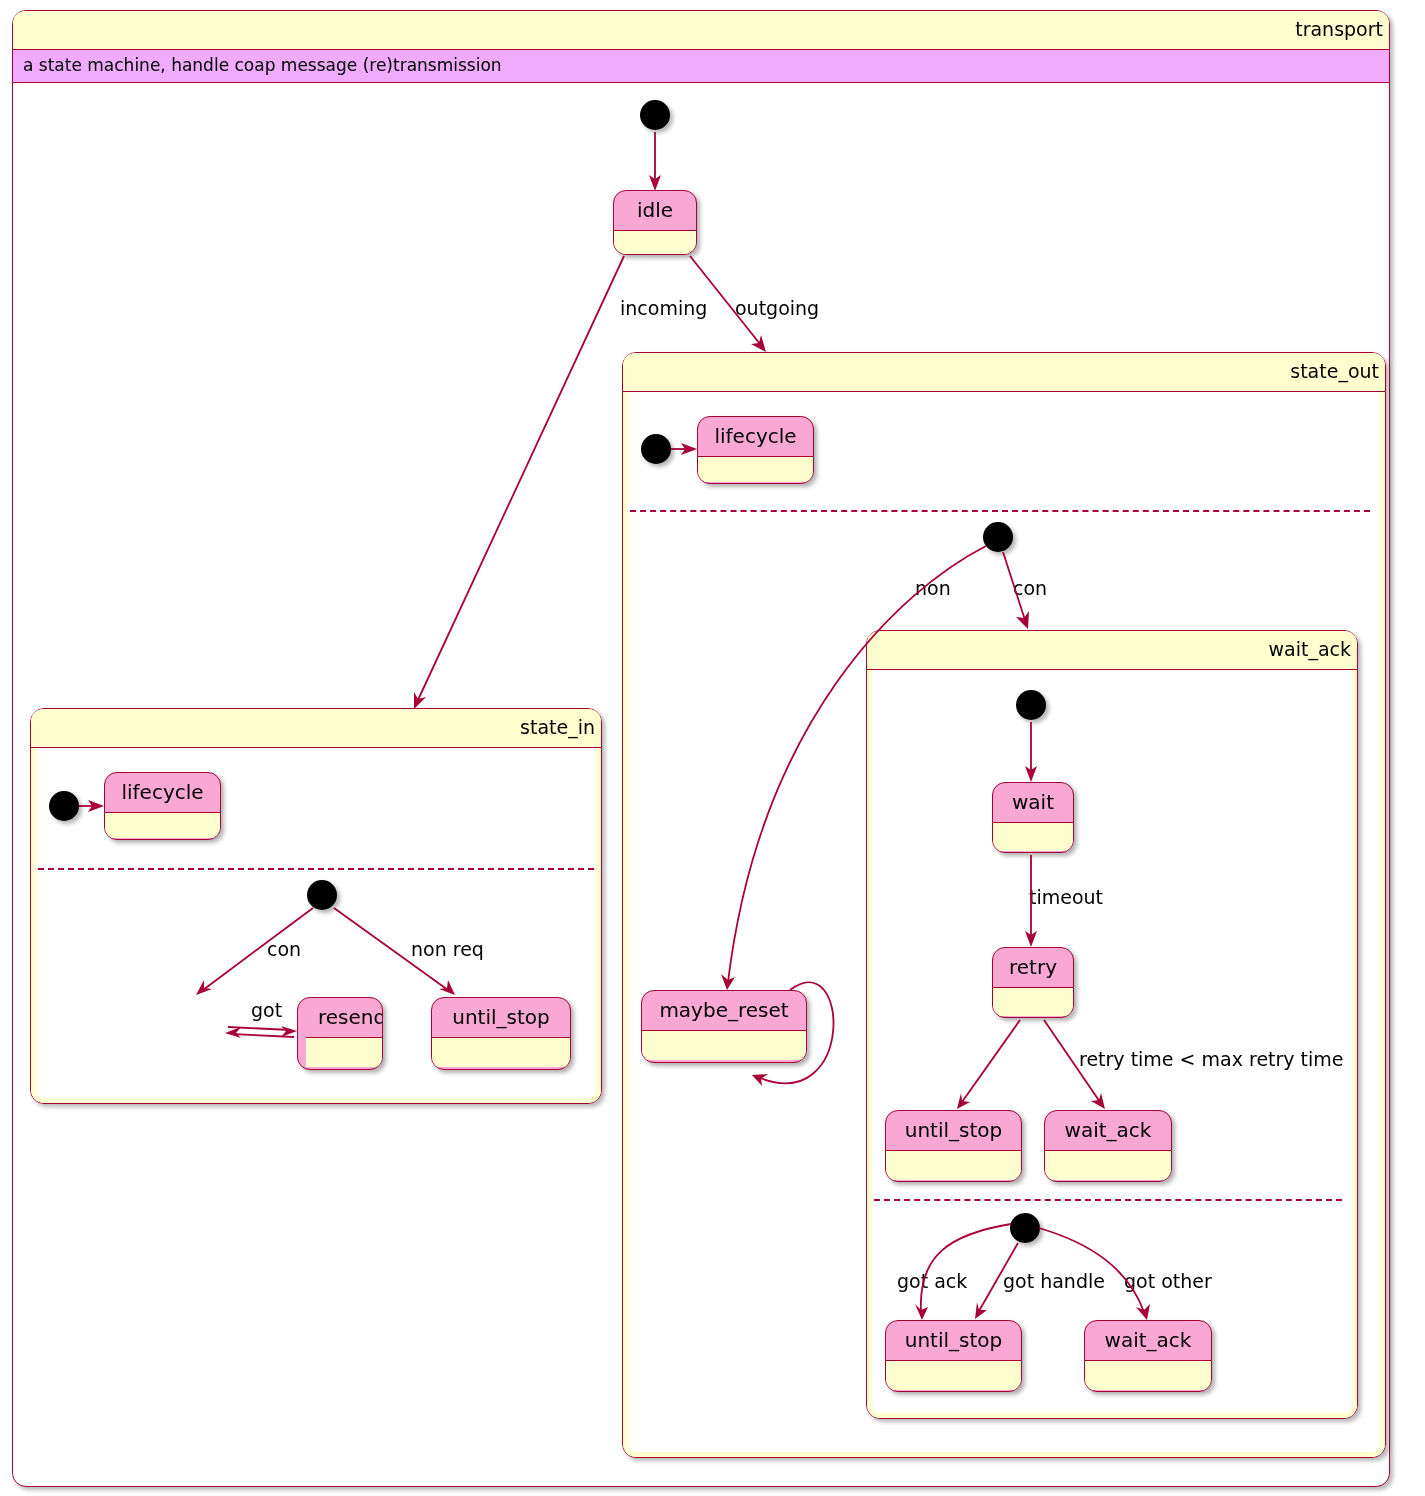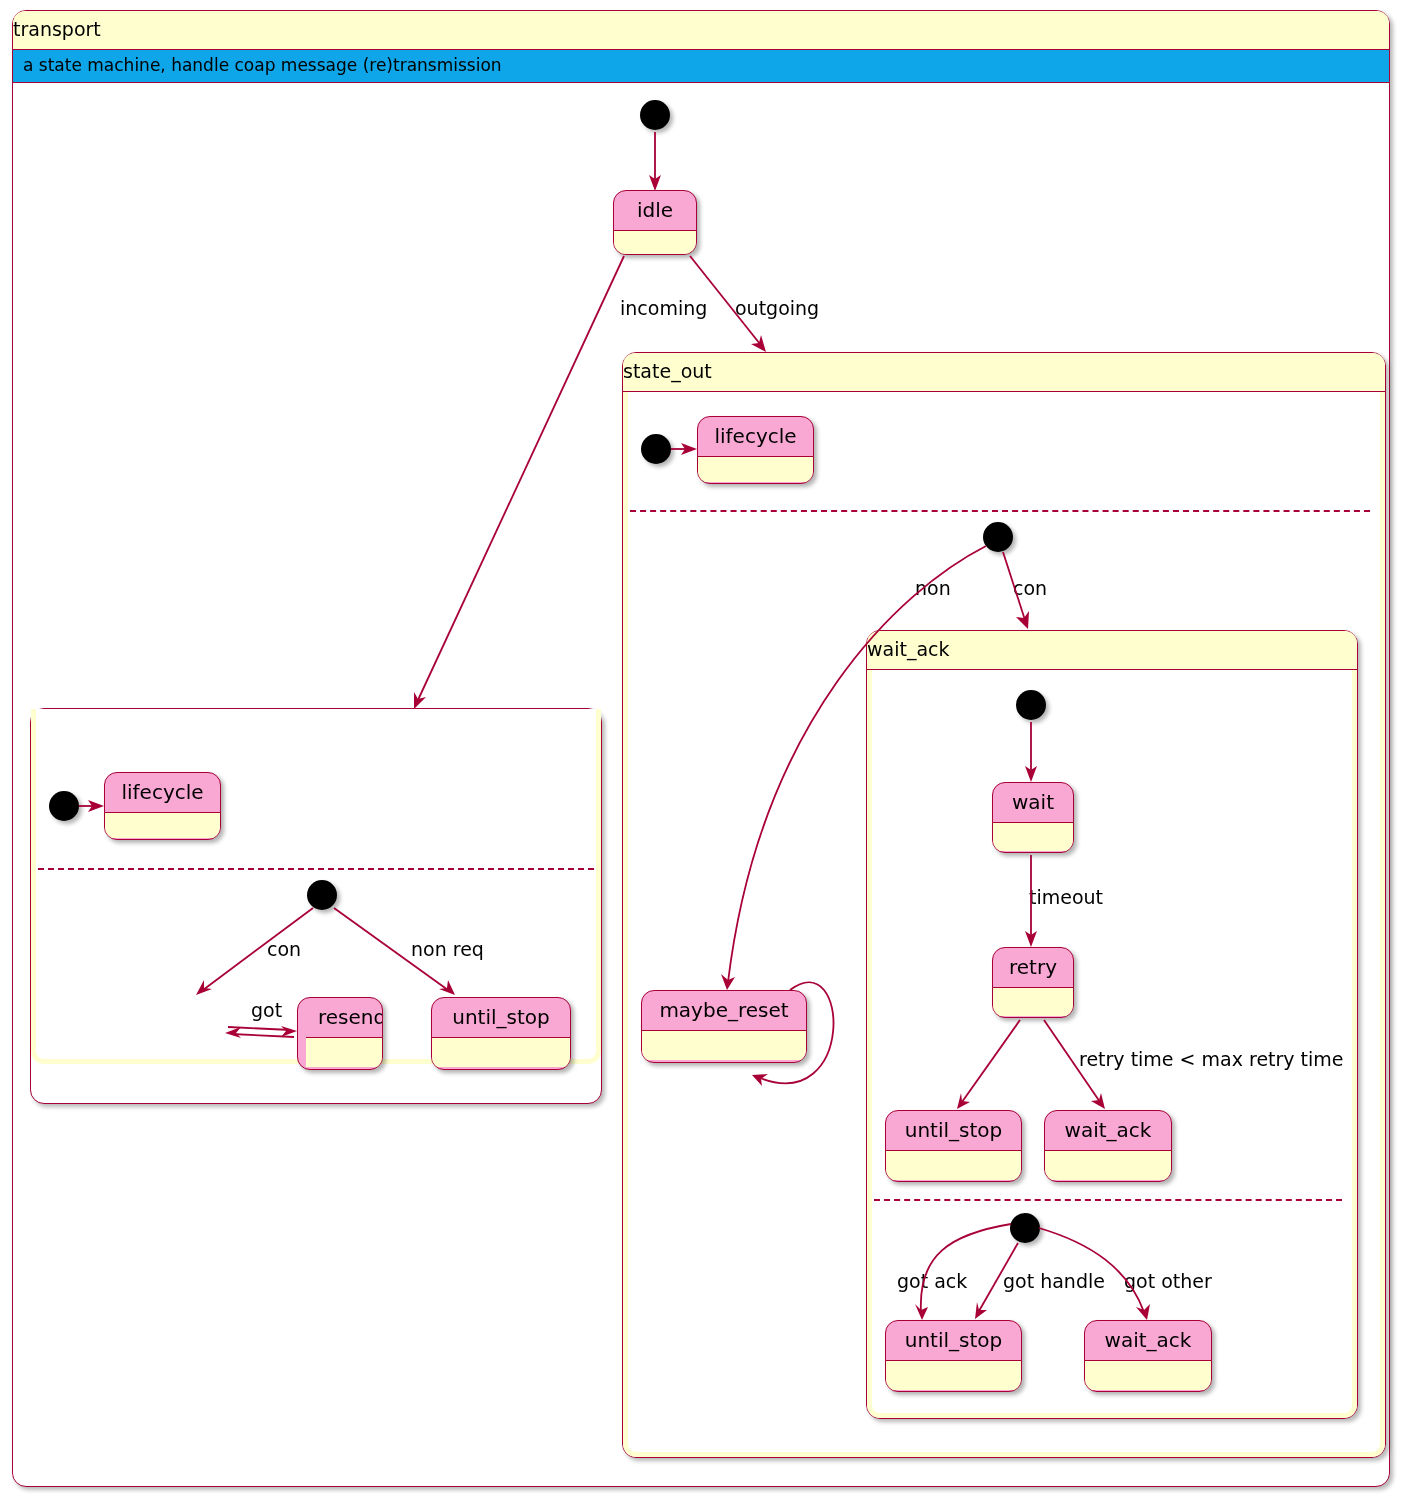--- a/index.html
+++ b/index.html
@@ -23,31 +23,31 @@
     border:1.6px solid #A80036;
     border-radius:14px;
     background:#FFFFFF;
     box-shadow:3px 3px 4px rgba(0,0,0,0.28);
   }
   .frame > .ftitle{
     box-sizing:border-box;
     background:#FEFECE;
     border-bottom:1.6px solid #A80036;
     border-radius:12px 12px 0 0;
-    text-align:left;
+    text-align:right;
     color:#000000;
     font-size:19px;
     line-height:1;
     padding:9px 6px 10px 0;
     white-space:nowrap;
     overflow:hidden;
   }
   .frame > .fdesc{
     box-sizing:border-box;
-    background:#0ea5e9;
+    background:#f0abfc;
     border-bottom:1.6px solid #A80036;
     text-align:left;
     color:#000000;
     font-size:17px;
     line-height:1;
     padding:7px 6px 8px 10px;
     white-space:nowrap;
     overflow:hidden;
   }
   .frame > .fbody{
@@ -147,20 +147,21 @@
   </div>
 
   <div class="initial" style="left:640px;top:100px;"></div>
 
   <div class="state" style="left:613px;top:190px;width:84px;height:65px;">
     <div class="sname">idle</div>
     <div class="sbody" style="height:24px;"></div>
   </div>
 
   <div class="frame composite" style="left:30px;top:708px;width:572px;height:396px;">
+    <div class="ftitle">state_in</div>
     <div class="fbody" style="height:355px;"></div>
   </div>
 
   <div class="initial" style="left:49px;top:791px;"></div>
   <div class="state" style="left:104px;top:772px;width:117px;height:68px;">
     <div class="sname">lifecycle</div>
     <div class="sbody" style="height:25px;"></div>
   </div>
 
   <div class="divider" style="left:38px;top:868px;width:556px;"></div>

